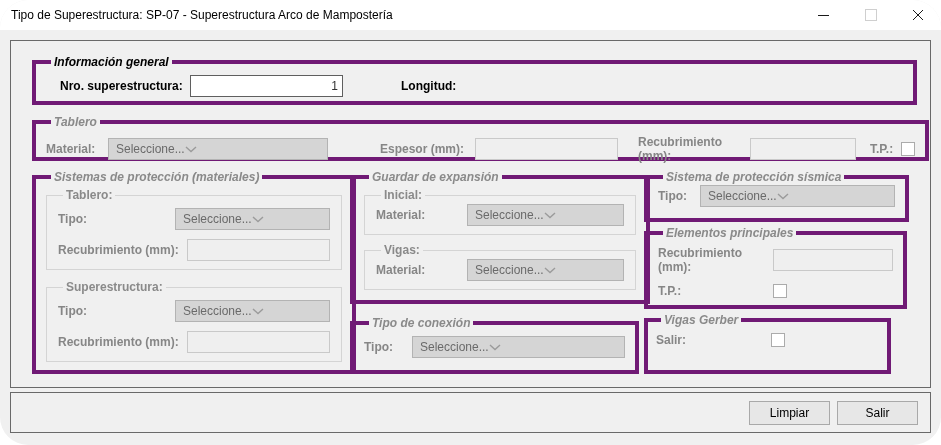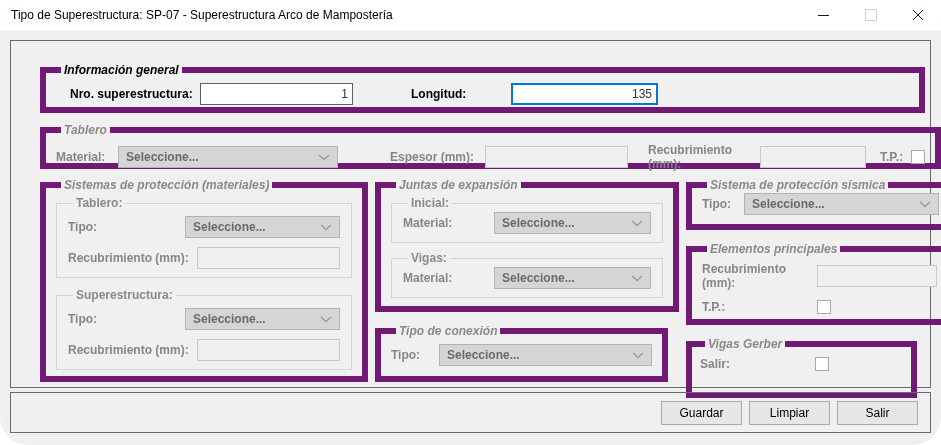--- a/index.html
+++ b/index.html
@@ -17,47 +17,47 @@
   .max-glyph { display:block; width:10px; height:10px; border:1px solid #cfcfcf; background:#fff; }
 
   
   .main-panel   { position:absolute; left:10px; top:40px;  width:921px; height:348px; border:1px solid #696969; box-sizing:border-box; }
   .button-panel { position:absolute; left:10px; top:392px; width:921px; height:41px;  border:1px solid #696969; box-sizing:border-box;
                   display:flex; align-items:center; justify-content:flex-end; gap:7px; padding-right:12px; }
   .btn { width:81px; height:24px; background:#e7e7e7; border:1px solid #a9a9a9; color:#000;
          font-family:"Liberation Sans", sans-serif; font-size:12px; }
 
   
-  fieldset.gb { border:6px solid #701a75; margin:12px; padding:0 10px 6px 10px; box-sizing:border-box; }
+  fieldset.gb { border:4px solid #701a75; margin:4px; padding:0 10px 6px 10px; box-sizing:border-box; }
   fieldset.gb legend { padding:0 3px; margin-left:5px; font-weight:bold; font-style:italic; color:#8a8a8a; font-size:12px; }
   fieldset.gb.on legend { color:#000; }
   fieldset.sub { border:1px solid #d4d4d4; margin:4px 0 0 0; padding:0 11px 8px 11px; box-sizing:border-box; }
   fieldset.sub legend { font-style:normal; }
 
   #fs-general { position:absolute; left:17px; top:10px; width:885px; height:50px; }
   #fs-tablero { position:absolute; left:17px; top:70px; width:885px; height:46px; }
   .mid-grid   { position:absolute; left:17px; top:125px; width:885px; display:grid;
-                grid-template-columns:309px 285px 255px; column-gap:26px; align-items:start; }
+                grid-template-columns:309px 285px 255px; column-gap:9px; align-items:start; }
   #fs-protmat   { height:204px; }
   #fs-juntas    { height:134px; }
   #fs-conexion  { height:58px; margin-top:12px; }
   #fs-sismica   { height:52px; }
   #fs-elementos { height:83px; margin-top:4px; }
   #fs-vigas     { height:61px; margin-top:4px;padding-left:8px; }
 
   
   .row { display:flex; align-items:center; margin-top:6px; }
   .lb { font-weight:bold; color:#868686; flex-shrink:0; }
   .lb.on { color:#000;padding-left:14px; }
   .tb { height:22px; box-sizing:border-box; border:1px solid #c9c9c9; background:#efefef; padding:0 4px;
         font-family:"Liberation Sans", sans-serif; font-size:12px; color:#333; }
   .tb.on    { background:#fff; border:1px solid #5f5f5f; text-align:right; }
   .tb.focus { background:#fff; border:2px solid #0078d7; text-align:right; }
   .dd { height:22px; box-sizing:border-box; background:#d5d5d5; border:1px solid #b3b3b3;
-        display:flex; align-items:center; justify-content:space-between; padding:0 7px; color:#6a6a6a; flex-shrink:0;font-weight:bold; }
+        display:flex; align-items:center; padding:0 7px; color:#6a6a6a; flex-shrink:0; }
   .dd-text { overflow:hidden; white-space:nowrap; }
   .cb { width:14px; height:14px; box-sizing:border-box; background:#fff; border:1px solid #ababab; display:inline-block; flex-shrink:0; }
 </style>
 </head>
 <body>
 
 <div class="window">
 
   <div class="titlebar">
     <div class="title">Tipo de Superestructura: SP-07 - Superestructura Arco de Mampostería</div>
@@ -77,21 +77,20 @@
   </div>
 
   <div class="main-panel">
 
     <fieldset class="gb on" id="fs-general">
       <legend>Información general</legend>
       <div class="row">
         <label class="lb on" style="width:130px">Nro. superestructura:</label>
         <input class="tb on" style="width: 153px;" value="1">
         <label class="lb on" style="width:100px;margin-left:44px">Longitud:</label>
-        <input class="tb focus" style="width: 147px;" value="135">
       </div>
     </fieldset>
 
     <fieldset class="gb" id="fs-tablero">
       <legend>Tablero</legend>
       <div class="row">
         <label class="lb" style="width:62px">Material:</label>
         <div class="dd" style="width:220px">
           <span class="dd-text">Seleccione...</span>
           <svg width="12" height="7" viewBox="0 0 12 7">
@@ -144,21 +143,21 @@
             <div class="row" style="margin-top:9px">
               <label class="lb" style="width:129px">Recubrimiento (mm):</label>
               <input class="tb" style="width: 143px;" value="">
             </div>
           </fieldset>
         </fieldset>
       </div>
 
       <div>
         <fieldset class="gb" id="fs-juntas">
-          <legend>Juntas de expansión</legend>
+          <legend>Guardar de expansión</legend>
 
           <fieldset class="sub">
             <legend class="lb">Inicial:</legend>
             <div class="row" style="margin-top:2px">
               <label class="lb" style="width:91px">Material:</label>
               <div class="dd" style="width:157px">
                 <span class="dd-text">Seleccione...</span>
                 <svg width="12" height="7" viewBox="0 0 12 7">
                     <path d="M1 1 L6 5.5 L11 1" fill="none" stroke="#9b9b9b" stroke-width="1.4"></path>
                   </svg>
@@ -226,18 +225,17 @@
             <label class="lb" style="width:115px">Salir:</label>
             <span class="cb"></span>
           </div>
         </fieldset>
       </div>
 
     </div>
   </div>
 
   <div class="button-panel">
-    <button class="btn">Guardar</button>
     <button class="btn">Limpiar</button>
     <button class="btn">Salir</button>
   </div>
 
 </div>
 
 </body></html>

